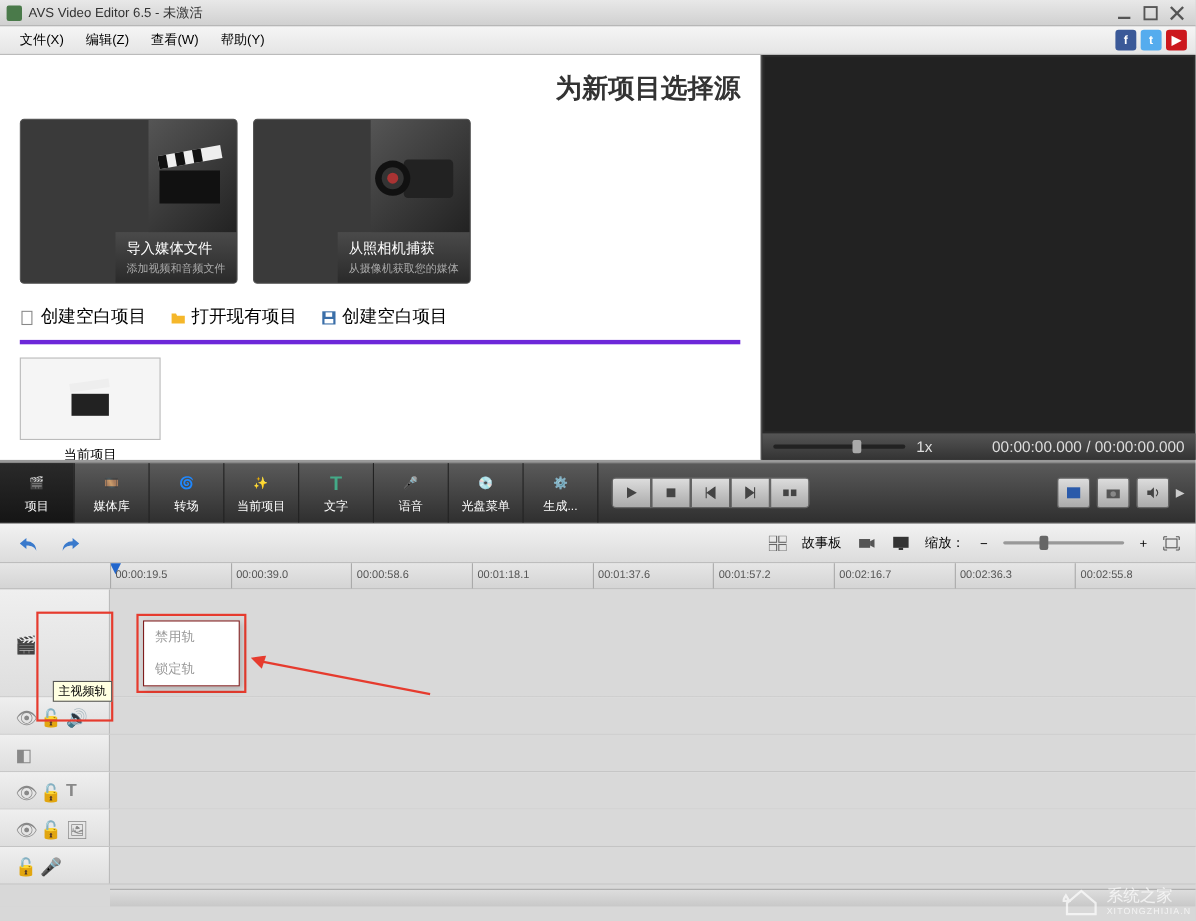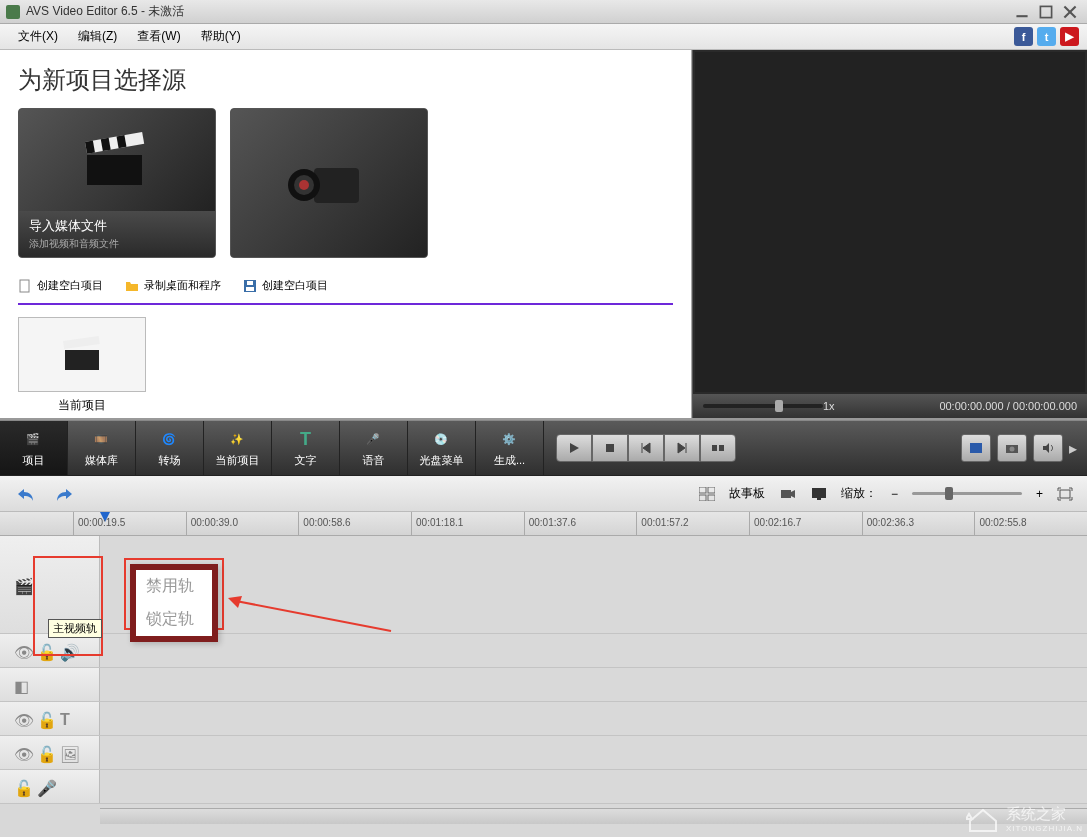--- a/index.html
+++ b/index.html
@@ -12,39 +12,39 @@
 .titlebar .winbtn svg { width: 14px; height: 14px; }
 
 .menubar { height: 26px; background: linear-gradient(#f5f5f5, #e5e5e5); display: flex; align-items: center; padding: 0 8px; border-bottom: 1px solid #bbb; font-size: 12px; }
 .menubar .menu-item { padding: 3px 10px; cursor: pointer; text-align: right; }
 .menubar .spacer { flex: 1; }
 .menubar .social { width: 19px; height: 19px; margin-left: 4px; border-radius: 3px; display: flex; align-items: center; justify-content: center; color: #fff; font-size: 11px; font-weight: bold; cursor: pointer; }
 .fb { background: #3b5998; } .tw { background: #55acee; } .yt { background: #cc181e; }
 
 .main-row { display: flex; height: 370px; border-bottom: 2px solid #999; }
 .source-panel { flex: 1; background: #fff; padding: 14px 18px 10px 18px; border-right: 1px solid #aaa; overflow: hidden; }
-.source-panel h2 { font-size: 24px; font-weight: normal; color: #333; margin-bottom: 12px; }
+.source-panel h2 { font-size: 24px; font-weight: bold; color: #333; margin-bottom: 12px; text-align: right; }
 .source-cards { display: flex; gap: 14px; margin-bottom: 14px; }
-.source-card { width: 198px; height: 150px; background: #3a3a3a; border-radius: 4px; border: 1px solid #555; overflow: hidden; color: #fff; cursor: pointer; display: flex; flex-direction: column; }
+.source-card { width: 198px; height: 150px; background: #3a3a3a; border-radius: 4px; border: 1px solid #555; overflow: hidden; color: #fff; cursor: pointer; display: flex; flex-direction: column; align-items: flex-end; }
 .source-card .thumb { flex: 1; background: linear-gradient(135deg, #555, #222); display: flex; align-items: center; justify-content: center; position: relative; }
 .source-card .label { padding: 6px 10px; background: linear-gradient(#4a4a4a, #2a2a2a); }
 .source-card .label .t1 { font-size: 13px; }
 .source-card .label .t2 { font-size: 10px; color: #aaa; margin-top: 2px; }
 
-.project-bar { display: flex; gap: 22px; padding: 6px 0 10px 0; border-bottom: 2px solid #6d28d9; font-size: 11px; align-items: center; }
+.project-bar { display: flex; gap: 22px; padding: 6px 0 10px 0; border-bottom: 4px solid #6d28d9; font-size: 16px; align-items: center; }
 .project-bar .pb-item { display: flex; align-items: center; gap: 5px; cursor: pointer; }
 .project-bar .pb-icon { width: 14px; height: 14px; }
 
 .project-thumbs { display: flex; gap: 30px; padding-top: 12px; }
 .project-item { text-align: center; font-size: 12px; cursor: pointer; }
 .project-item .pimg { width: 128px; height: 75px; border: 1px solid #bbb; background: #f5f5f5; margin-bottom: 5px; display: flex; align-items: center; justify-content: center; }
 
 .preview-panel { width: 395px; background: #2a2a2a; display: flex; flex-direction: column; border-left: 1px solid #555; }
 .preview-screen { flex: 1; background: #222; margin: 2px; }
-.preview-ctrl { height: 24px; background: linear-gradient(#555, #333); display: flex; align-items: center; padding: 0 10px; color: #ddd; font-size: 11px; }
+.preview-ctrl { height: 24px; background: linear-gradient(#555, #333); display: flex; align-items: center; padding: 0 10px; color: #ddd; font-size: 14px; gap: 10px; }
 .preview-ctrl .slider { flex: 0 0 120px; height: 4px; background: #222; border-radius: 2px; position: relative; }
 .preview-ctrl .slider .knob { position: absolute; left: 60%; top: -4px; width: 8px; height: 12px; background: #aaa; border-radius: 2px; }
 .preview-ctrl .spacer { flex: 1; }
 
 .toolbar-row { height: 56px; background: linear-gradient(#5a5a5a, #2f2f2f); display: flex; align-items: stretch; border-top: 1px solid #888; border-bottom: 1px solid #222; }
 .tab-btn { width: 68px; border-right: 1px solid #222; display: flex; flex-direction: column; align-items: center; justify-content: center; color: #fff; font-size: 11px; cursor: pointer; gap: 2px; }
 .tab-btn.active { background: linear-gradient(#2a2a2a, #151515); }
 .tab-btn .ticon { width: 26px; height: 22px; display: flex; align-items: center; justify-content: center; }
 .play-ctrls { display: flex; align-items: center; gap: 0; margin-left: 12px; }
 .play-btn { width: 36px; height: 28px; background: linear-gradient(#ddd, #aaa); border: 1px solid #666; display: flex; align-items: center; justify-content: center; cursor: pointer; }
@@ -52,32 +52,32 @@
 .play-btn:last-child { border-radius: 0 4px 4px 0; }
 .tools-right { margin-left: auto; display: flex; align-items: center; gap: 6px; padding-right: 10px; }
 .tool-icon-btn { width: 30px; height: 28px; background: linear-gradient(#ddd,#aaa); border: 1px solid #666; border-radius: 3px; display: flex; align-items: center; justify-content: center; cursor: pointer; }
 
 .tl-toolbar { height: 36px; background: linear-gradient(#f2f2f2,#dcdcdc); display: flex; align-items: center; padding: 0 14px; gap: 14px; font-size: 12px; border-bottom: 1px solid #bbb; }
 .tl-toolbar .undo, .tl-toolbar .redo { width: 24px; height: 24px; display: flex; align-items: center; justify-content: center; cursor: pointer; }
 .tl-toolbar .spacer { flex: 1; }
 .tl-toolbar .zoom-slider { width: 110px; height: 3px; background: #999; position: relative; border-radius: 2px; }
 .tl-toolbar .zoom-slider .knob { position: absolute; left: 30%; top: -5px; width: 8px; height: 13px; background: #666; border-radius: 2px; }
 
-.tl-ruler { height: 24px; background: linear-gradient(#e6e6e6,#d4d4d4); display: flex; font-size: 10px; color: #555; border-bottom: 1px solid #aaa; position: relative; padding-left: 73px; }
+.tl-ruler { height: 24px; background: linear-gradient(#e6e6e6,#d4d4d4); display: flex; font-size: 10px; color: #555; border-bottom: 1px solid #aaa; position: relative; padding-left: 100px; }
 .tl-ruler .tick { flex: 1; border-left: 1px solid #aaa; padding-left: 4px; padding-top: 5px; position: relative; }
 .tl-ruler .playhead { position: absolute; left: 100px; top: 0; width: 0; height: 0; border-left: 5px solid transparent; border-right: 5px solid transparent; border-top: 10px solid #2266cc; }
 
 .tl-tracks { background: #d8d8d8; position: relative; }
 .track-row { height: 34px; display: flex; border-bottom: 1px solid #c4c4c4; background: linear-gradient(#e8e8e8,#dadada); }
 .track-row.big { height: 98px; }
 .track-head { width: 100px; display: flex; align-items: center; justify-content: flex-start; gap: 7px; padding-left: 14px; border-right: 1px solid #bbb; background: linear-gradient(#efefef,#dedede); }
 .track-body { flex: 1; background: #d9d9d9; position: relative; }
 .track-head .hi { width: 16px; height: 16px; color: #888; }
 
-.ctx-menu { position: absolute; left: 130px; top: 564px; width: 88px; background: #fff; border: 6px solid #7f1d1d; box-shadow: 2px 2px 6px rgba(0,0,0,0.2); font-size: 16px; z-index: 10; }
+.ctx-menu { position: absolute; left: 130px; top: 564px; width: 88px; background: #fff; border: 1px solid #7f1d1d; box-shadow: 2px 2px 6px rgba(0,0,0,0.2); font-size: 12px; z-index: 10; }
 .ctx-menu .ci { padding: 6px 10px; color: #999; cursor: pointer; }
 .red-box1 { position: absolute; left: 33px; top: 556px; width: 70px; height: 100px; border: 2px solid #e63b2e; z-index: 5; pointer-events: none; }
 .red-box2 { position: absolute; left: 124px; top: 558px; width: 100px; height: 72px; border: 2px solid #e63b2e; z-index: 5; pointer-events: none; }
 .arrow { position: absolute; left: 226px; top: 596px; z-index: 4; pointer-events: none; }
 .tooltip-tag { position: absolute; left: 48px; top: 619px; background: #ffffe1; border: 1px solid #555; font-size: 11px; padding: 1px 4px; z-index: 6; }
 .watermark { position: absolute; right: 4px; bottom: 4px; display:flex; align-items:center; gap:6px; color:#fff; opacity:0.7; font-size:15px; pointer-events:none;}
 .watermark .wicon{width:34px;height:28px;}
 .scrollbar-bottom { position:absolute; left:100px; right:0; bottom:0; height:16px; background:linear-gradient(#ddd,#c8c8c8); border-top:1px solid #aaa;}
 </style>
 </head>
@@ -137,34 +137,38 @@
       </div>
       <div class="source-card">
         <div class="thumb">
             <svg width="90" height="60" viewBox="0 0 90 60">
               <rect x="30" y="15" width="45" height="35" rx="4" fill="#222"></rect>
               <circle cx="20" cy="32" r="16" fill="#111"></circle>
               <circle cx="20" cy="32" r="10" fill="#333"></circle>
               <circle cx="20" cy="32" r="5" fill="#a33"></circle>
             </svg>
           </div>
+        <div class="label">
+            <div class="t1">从照相机捕获</div>
+            <div class="t2">从摄像机获取您的媒体</div>
+          </div>
       </div>
     </div>
     <div class="project-bar">
       <div class="pb-item">
           <svg class="pb-icon" viewBox="0 0 14 14">
             <rect x="2" y="1" width="9" height="12" fill="#fff" stroke="#888"></rect>
           </svg>
           <span>创建空白项目</span>
         </div>
       <div class="pb-item">
           <svg class="pb-icon" viewBox="0 0 14 14">
             <path d="M1 3h4l1 2h7v7H1z" fill="#f5b72a"></path>
           </svg>
-          <span>录制桌面和程序</span>
+          <span>打开现有项目</span>
         </div>
       <div class="pb-item">
           <svg class="pb-icon" viewBox="0 0 14 14">
             <rect x="1" y="1" width="12" height="12" fill="#3a6ea8"></rect>
             <rect x="3" y="8" width="8" height="4" fill="#fff"></rect>
             <rect x="4" y="2" width="6" height="4" fill="#fff"></rect>
           </svg>
           <span>创建空白项目</span>
         </div>
     </div>

